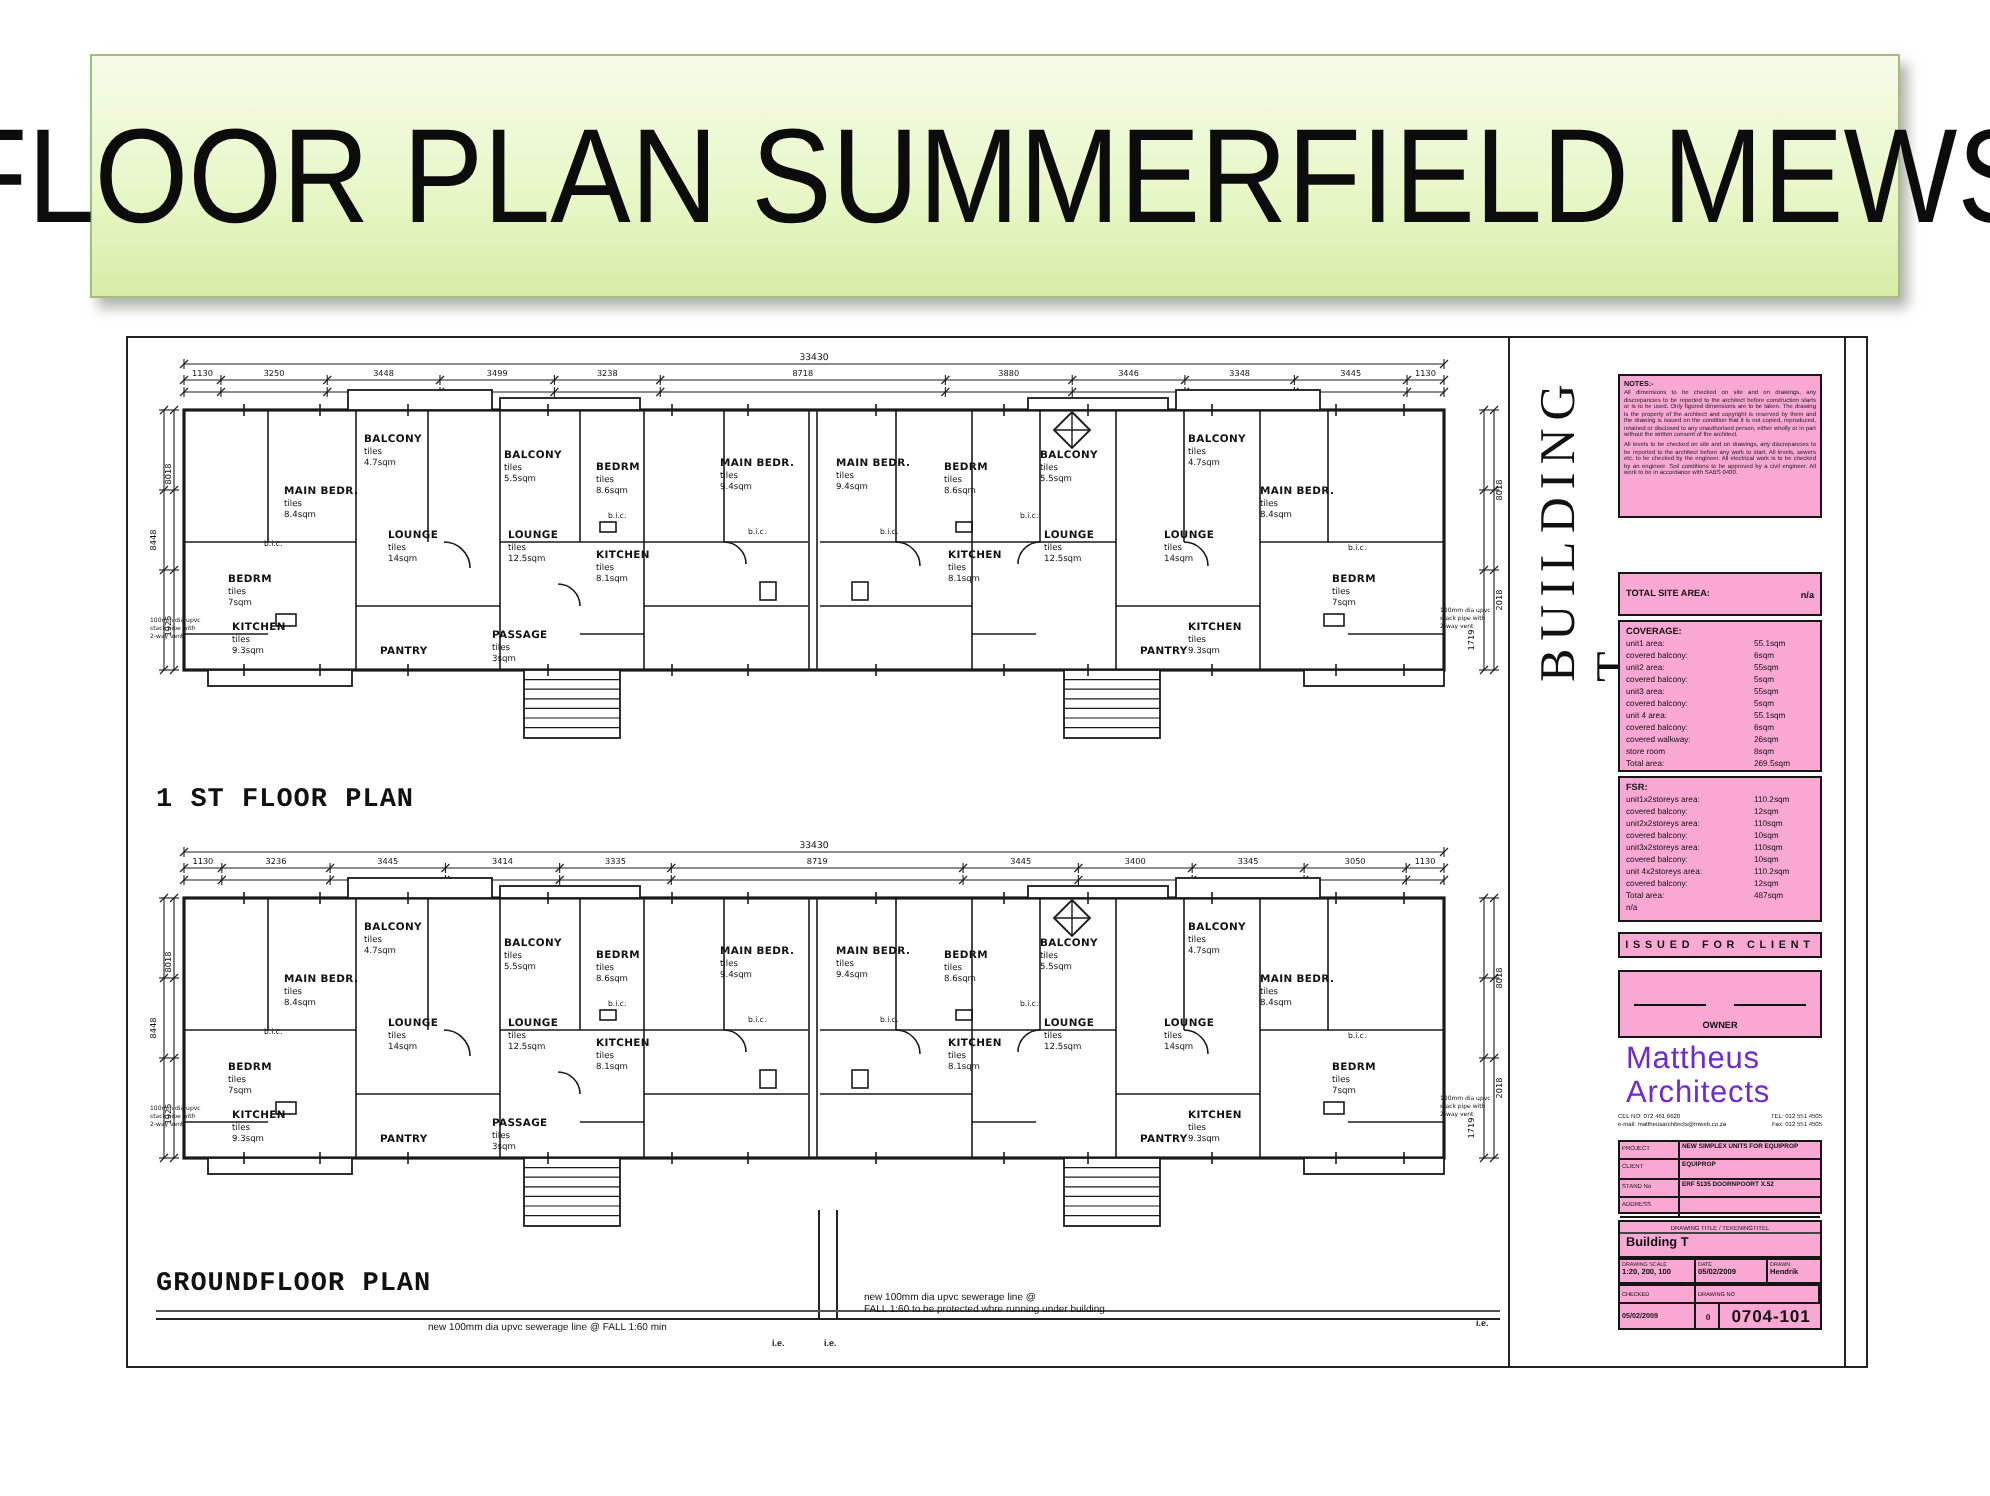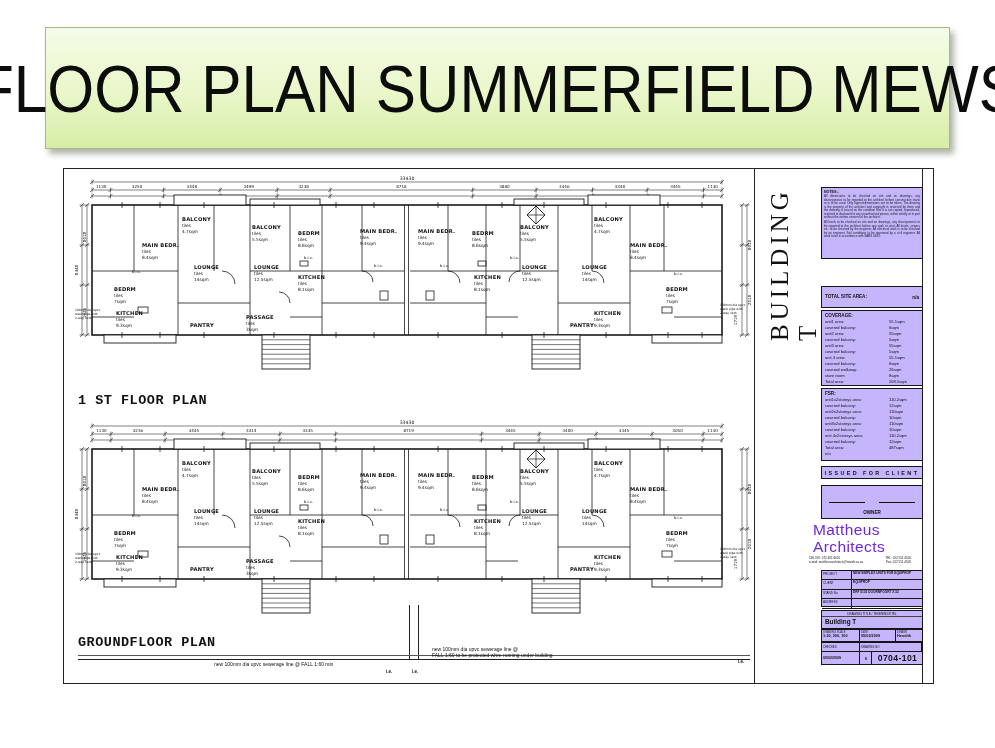--- a/index.html
+++ b/index.html
@@ -22,21 +22,21 @@
   .plan{position:absolute;left:10px;width:680px;height:220px;z-index:2;}
   .plan svg text{font-family:"DejaVu Sans",sans-serif;}
   .plan-name{position:absolute;left:14px;font-weight:bold;font-size:13.5px;
              letter-spacing:.5px;color:#111;z-index:3;font-family:Liberation Mono, monospace;}
   .pipe{position:absolute;width:0;border-left:1px solid #222;z-index:1;}
   .sewline{position:absolute;left:14px;width:672px;z-index:1;}
   .note{position:absolute;font-size:5px;color:#111;z-index:3;line-height:6px;white-space:nowrap;}
   .ie{position:absolute;font-size:4.5px;font-weight:bold;z-index:3;}
   
   .tb{position:absolute;left:745px;top:0;width:104px;height:514px;font-size:4px;}
-  .box{position:absolute;left:12px;width:102px;border:1px solid #161616;background:#c4b5fd;box-sizing:border-box;}
+  .box{position:absolute;left:0;width:102px;border:1px solid #161616;background:#f9a8d4;box-sizing:border-box;}
   .notes-h{font-size:3.6px;font-weight:bold;margin:1.5px 2px 0 2px;}
   .notes-p{font-size:3px;line-height:3.5px;margin:1.5px 2px;text-align:justify;color:#222;}
   .tsa{display:flex;justify-content:space-between;align-items:center;padding:2px 3px;}
   .tsa .l{font-size:4.6px;font-weight:bold;width:46px;line-height:5.4px;}
   .tsa .v{font-size:4.6px;font-weight:bold;}
   .sec-h{font-size:4.6px;font-weight:bold;margin:1.5px 0 1px 3px;}
   .cov{padding:0 3px;}
   .cov .r{display:flex;justify-content:space-between;line-height:6px;}
   .cov .rl{font-size:4.1px;}
   .cov .rv{font-size:4.1px;width:30px;}

